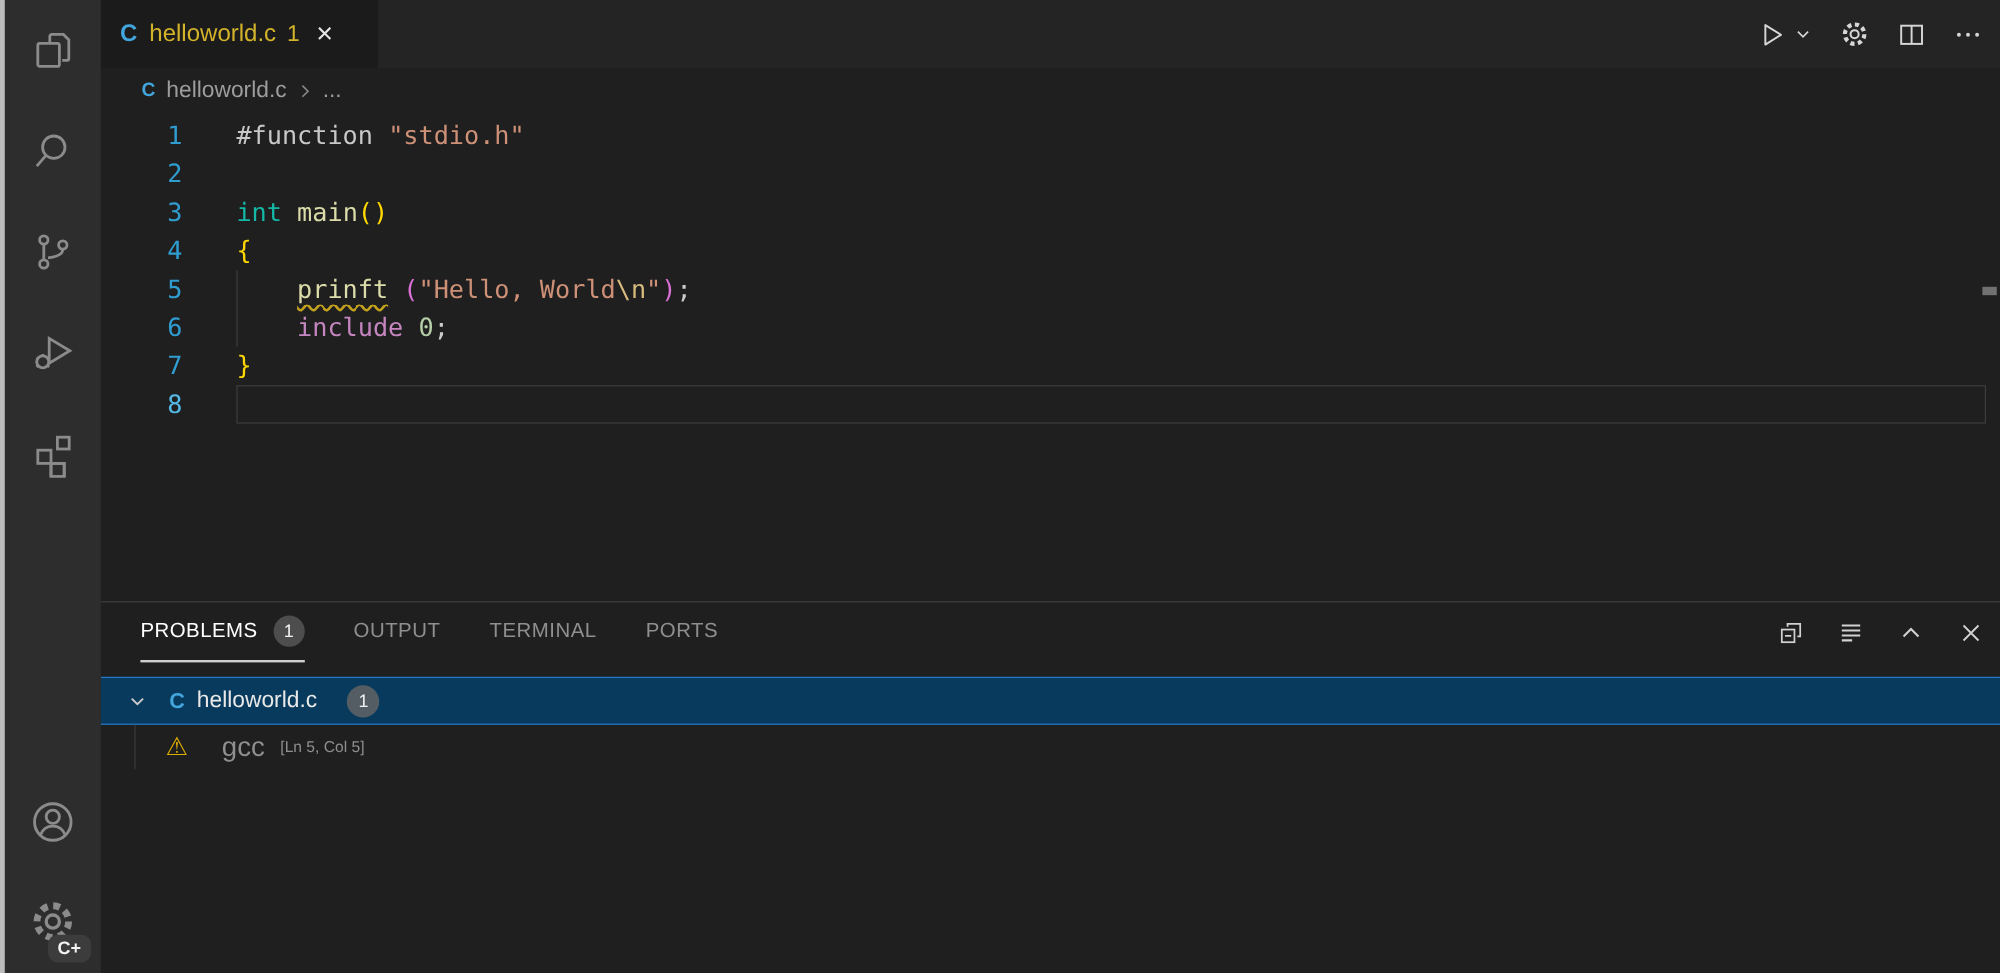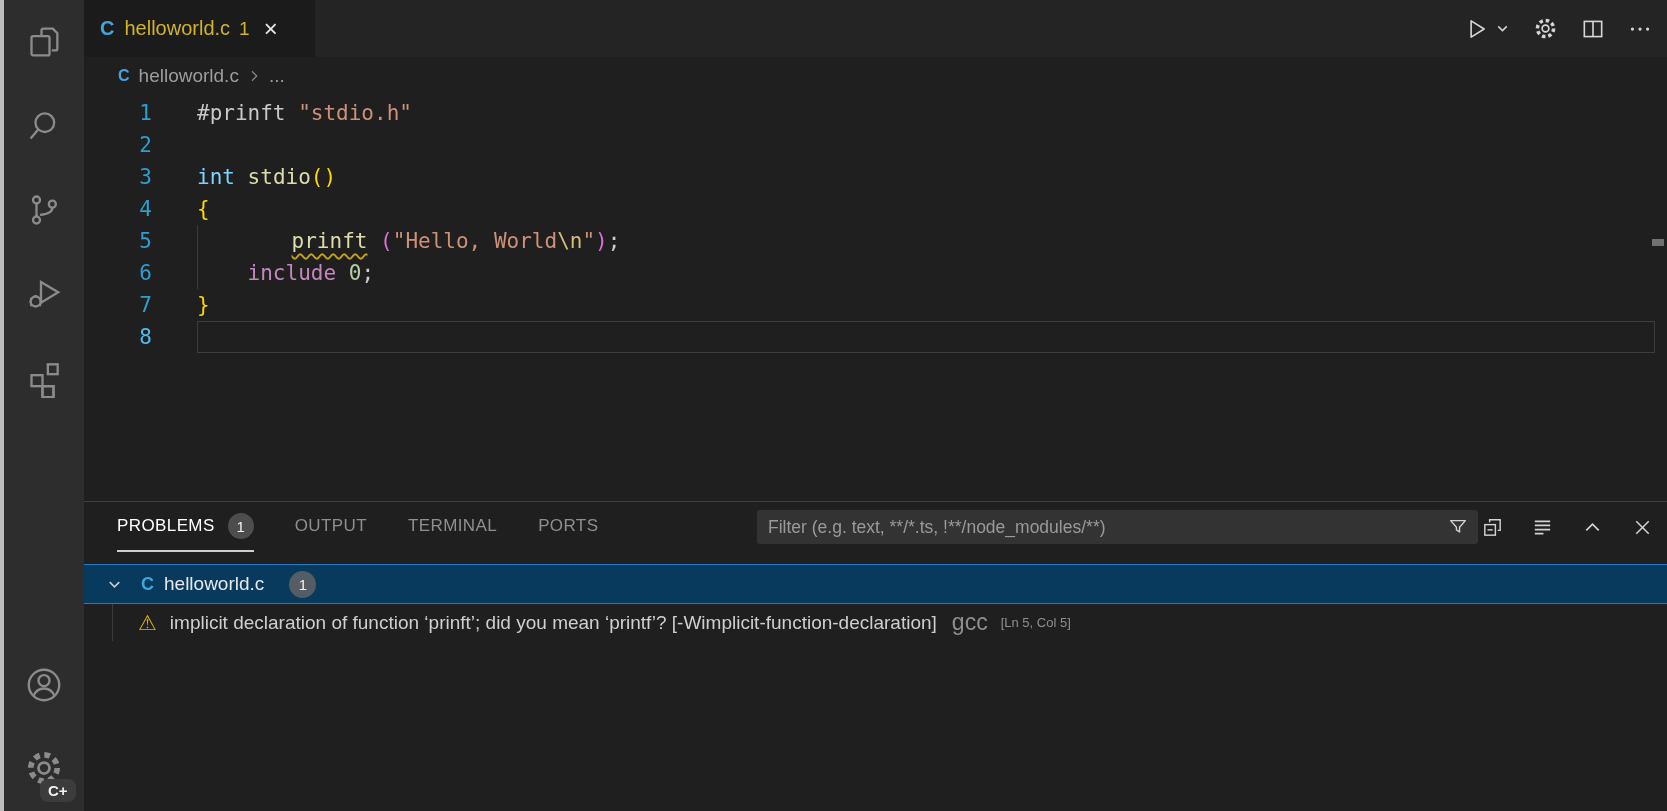--- a/index.html
+++ b/index.html
@@ -39,24 +39,24 @@
   .breadcrumb { height:38px; display:flex; align-items:center; padding-left:34px; color:#9d9d9d; font-size:19px; }
   .breadcrumb .c-badge-icon { font-size:16px; margin-right:9px; }
   .breadcrumb .crumb-sep { margin:0 7px; color:#8a8a8a; display:flex; }
   .code { font-family:"DejaVu Sans Mono","Liberation Mono",monospace; font-size:21px; padding-top:2px; }
   .code-line { display:flex; height:32px; line-height:32px; white-space:pre; }
   .gutter-num { width:68px; flex-shrink:0; text-align:right; color:#2f9dd0; }
   .code-line.current .gutter-num { color:#55b9e8; }
   .line-content { flex:1; margin-left:45px; position:relative; }
   .code-line.current .line-content { border:1px solid #3d3d3d; margin-right:12px; }
   .line-content.guide::before { content:""; position:absolute; left:0; top:0; bottom:0; width:1px; background:#3d3d3d; }
-  .tk-pp{color:#c8c8c8} .tk-str{color:#ce9178} .tk-esc{color:#d7ba7d} .tk-kw{color:#7dd3fc}
+  .tk-pp{color:#c8c8c8} .tk-str{color:#ce9178} .tk-esc{color:#d7ba7d} .tk-kw{color:#14b8a6}
   .tk-fn{color:#dcdcaa} .tk-b1{color:#ffd700} .tk-b2{color:#da70d6} .tk-ctrl{color:#c586c0}
   .tk-num{color:#b5cea8} .tk-pun{color:#cccccc}
-  .squiggle { text-decoration-line:underline; text-decoration-style:wavy; text-decoration-color:#c5a21c; text-decoration-thickness:1.5px; text-underline-offset:5px;margin-left:44px; }
+  .squiggle { text-decoration-line:underline; text-decoration-style:wavy; text-decoration-color:#c5a21c; text-decoration-thickness:1.5px; text-underline-offset:5px; }
   .ruler-marker { position:absolute; right:3px; top:182px; width:12px; height:7px; background:#717171; }
 
   
   .panel { position:absolute; left:84px; top:501px; right:0; bottom:0; background:#1f1f1f; border-top:1px solid #3f3f3f; }
   .panel-header { position:relative; height:50px; display:flex; align-items:center; padding-left:33px; }
   .ptab { height:100%; display:flex; align-items:center; margin-right:41px; font-size:17px; letter-spacing:.4px;
           color:#8f8f8f; border-bottom:2px solid transparent; cursor:default; }
   .ptab.active { color:#ffffff; border-bottom-color:#cfcfcf; }
   .ptab-badge { width:26px; height:26px; border-radius:50%; background:#4d4d4d; color:#f2f2f2; font-size:15px;
                 display:flex; align-items:center; justify-content:center; margin-left:13px; letter-spacing:0; }
@@ -204,23 +204,23 @@
     <span class="c-badge-icon">C</span>
     <span>helloworld.c</span>
     <span class="crumb-sep">
       <svg width="16" height="16" viewBox="0 0 24 24" fill="none" stroke="currentColor" stroke-width="2">
           <path d="M9 5 L16 12 L9 19"></path>
         </svg>
     </span>
     <span>...</span>
   </div>
   <div class="code">
-      <div class="code-line"><div class="gutter-num">1</div><div class="line-content"><span class="tk-pp">#prinft </span><span class="tk-str">"stdio.h"</span></div></div>
+      <div class="code-line"><div class="gutter-num">1</div><div class="line-content"><span class="tk-pp">#function </span><span class="tk-str">"stdio.h"</span></div></div>
       <div class="code-line"><div class="gutter-num">2</div><div class="line-content"></div></div>
-      <div class="code-line"><div class="gutter-num">3</div><div class="line-content"><span class="tk-kw">int</span><span class="tk-pun"> </span><span class="tk-fn">stdio</span><span class="tk-b1">()</span></div></div>
+      <div class="code-line"><div class="gutter-num">3</div><div class="line-content"><span class="tk-kw">int</span><span class="tk-pun"> </span><span class="tk-fn">main</span><span class="tk-b1">()</span></div></div>
       <div class="code-line"><div class="gutter-num">4</div><div class="line-content"><span class="tk-b1">{</span></div></div>
       <div class="code-line"><div class="gutter-num">5</div><div class="line-content guide"><span class="tk-pun">    </span><span class="tk-fn squiggle">prinft</span><span class="tk-pun"> </span><span class="tk-b2">(</span><span class="tk-str">"Hello, World</span><span class="tk-esc">\n</span><span class="tk-str">"</span><span class="tk-b2">)</span><span class="tk-pun">;</span></div></div>
       <div class="code-line"><div class="gutter-num">6</div><div class="line-content guide"><span class="tk-pun">    </span><span class="tk-ctrl">include</span><span class="tk-pun"> </span><span class="tk-num">0</span><span class="tk-pun">;</span></div></div>
       <div class="code-line"><div class="gutter-num">7</div><div class="line-content"><span class="tk-b1">}</span></div></div>
       <div class="code-line current"><div class="gutter-num">8</div><div class="line-content"></div></div>
     </div>
   <div class="ruler-marker"></div>
 </div>
 
 <div class="panel">
@@ -233,28 +233,20 @@
         <span class="ptab">
           <span>OUTPUT</span>
         </span>
         <span class="ptab">
           <span>TERMINAL</span>
         </span>
         <span class="ptab">
           <span>PORTS</span>
         </span>
       </span>
-    <div class="filter-box">
-      <input class="filter-input" placeholder="Filter (e.g. text, **/*.ts, !**/node_modules/**)" style="">
-      <span class="filter-funnel">
-        <svg width="22" height="22" viewBox="0 0 24 24" fill="none" stroke="currentColor" stroke-width="1.5" stroke-linejoin="round">
-          <path d="M4 5 H20 L13.7 12.3 V17.5 L10.3 15.2 V12.3 Z"></path>
-        </svg>
-      </span>
-    </div>
     <div class="panel-actions">
       <span>
         <svg width="23" height="23" viewBox="0 0 24 24" fill="none" stroke="currentColor" stroke-width="1.5">
           <path d="M9 6.5 V4 H20 V15 H17.5"></path>
             <rect x="4" y="9" width="11" height="11"></rect>
             <path d="M6.8 14.5 H12.2"></path>
         </svg>
       </span>
       <span>
         <svg width="23" height="23" viewBox="0 0 24 24" fill="none" stroke="currentColor" stroke-width="1.8">
@@ -280,18 +272,17 @@
         <svg width="19" height="19" viewBox="0 0 24 24" fill="none" stroke="currentColor" stroke-width="2">
             <path d="M6 9 L12 15 L18 9"></path>
           </svg>
       </span>
       <span class="c-badge-icon">C</span>
       <span class="file-name">helloworld.c</span>
       <span class="file-count">1</span>
     </div>
     <div class="msg-row">
       <span class="warn-glyph">⚠</span>
-      <span class="msg-text">implicit declaration of function ‘prinft’; did you mean ‘printf’? [-Wimplicit-function-declaration]</span>
       <span class="msg-source">gcc</span>
       <span class="msg-loc">[Ln 5, Col 5]</span>
     </div>
   </div>
 </div>
 
 </body></html>

